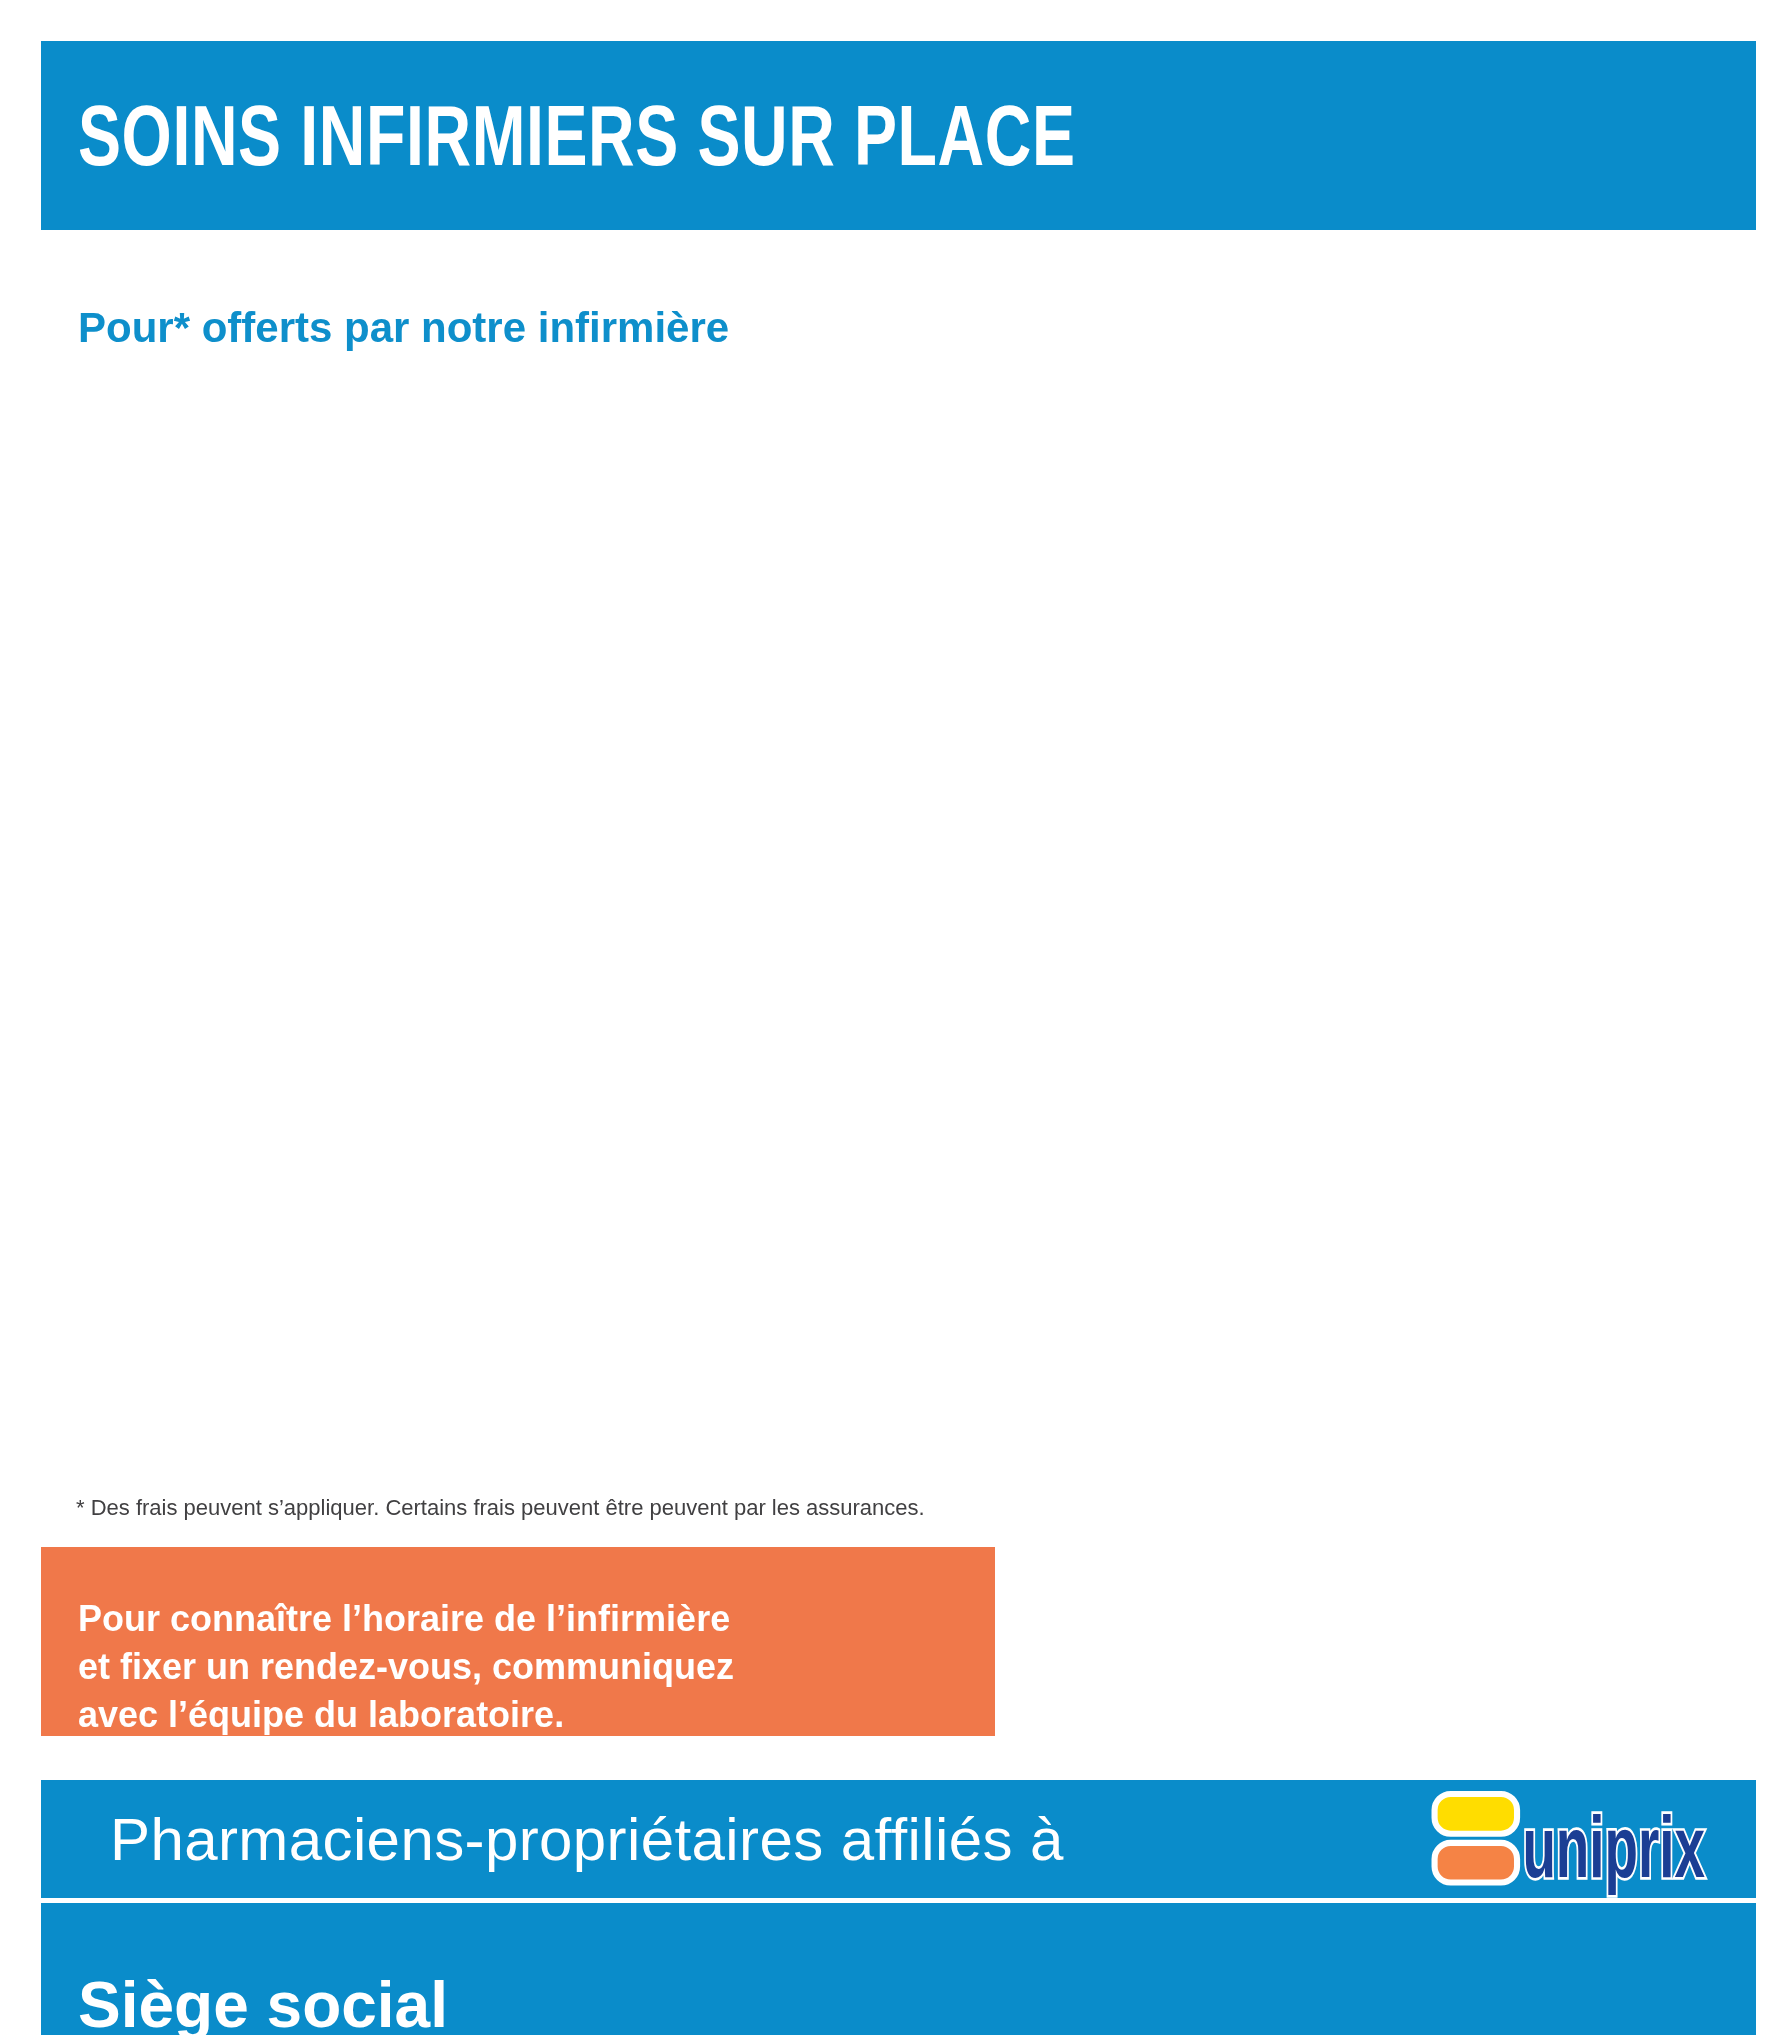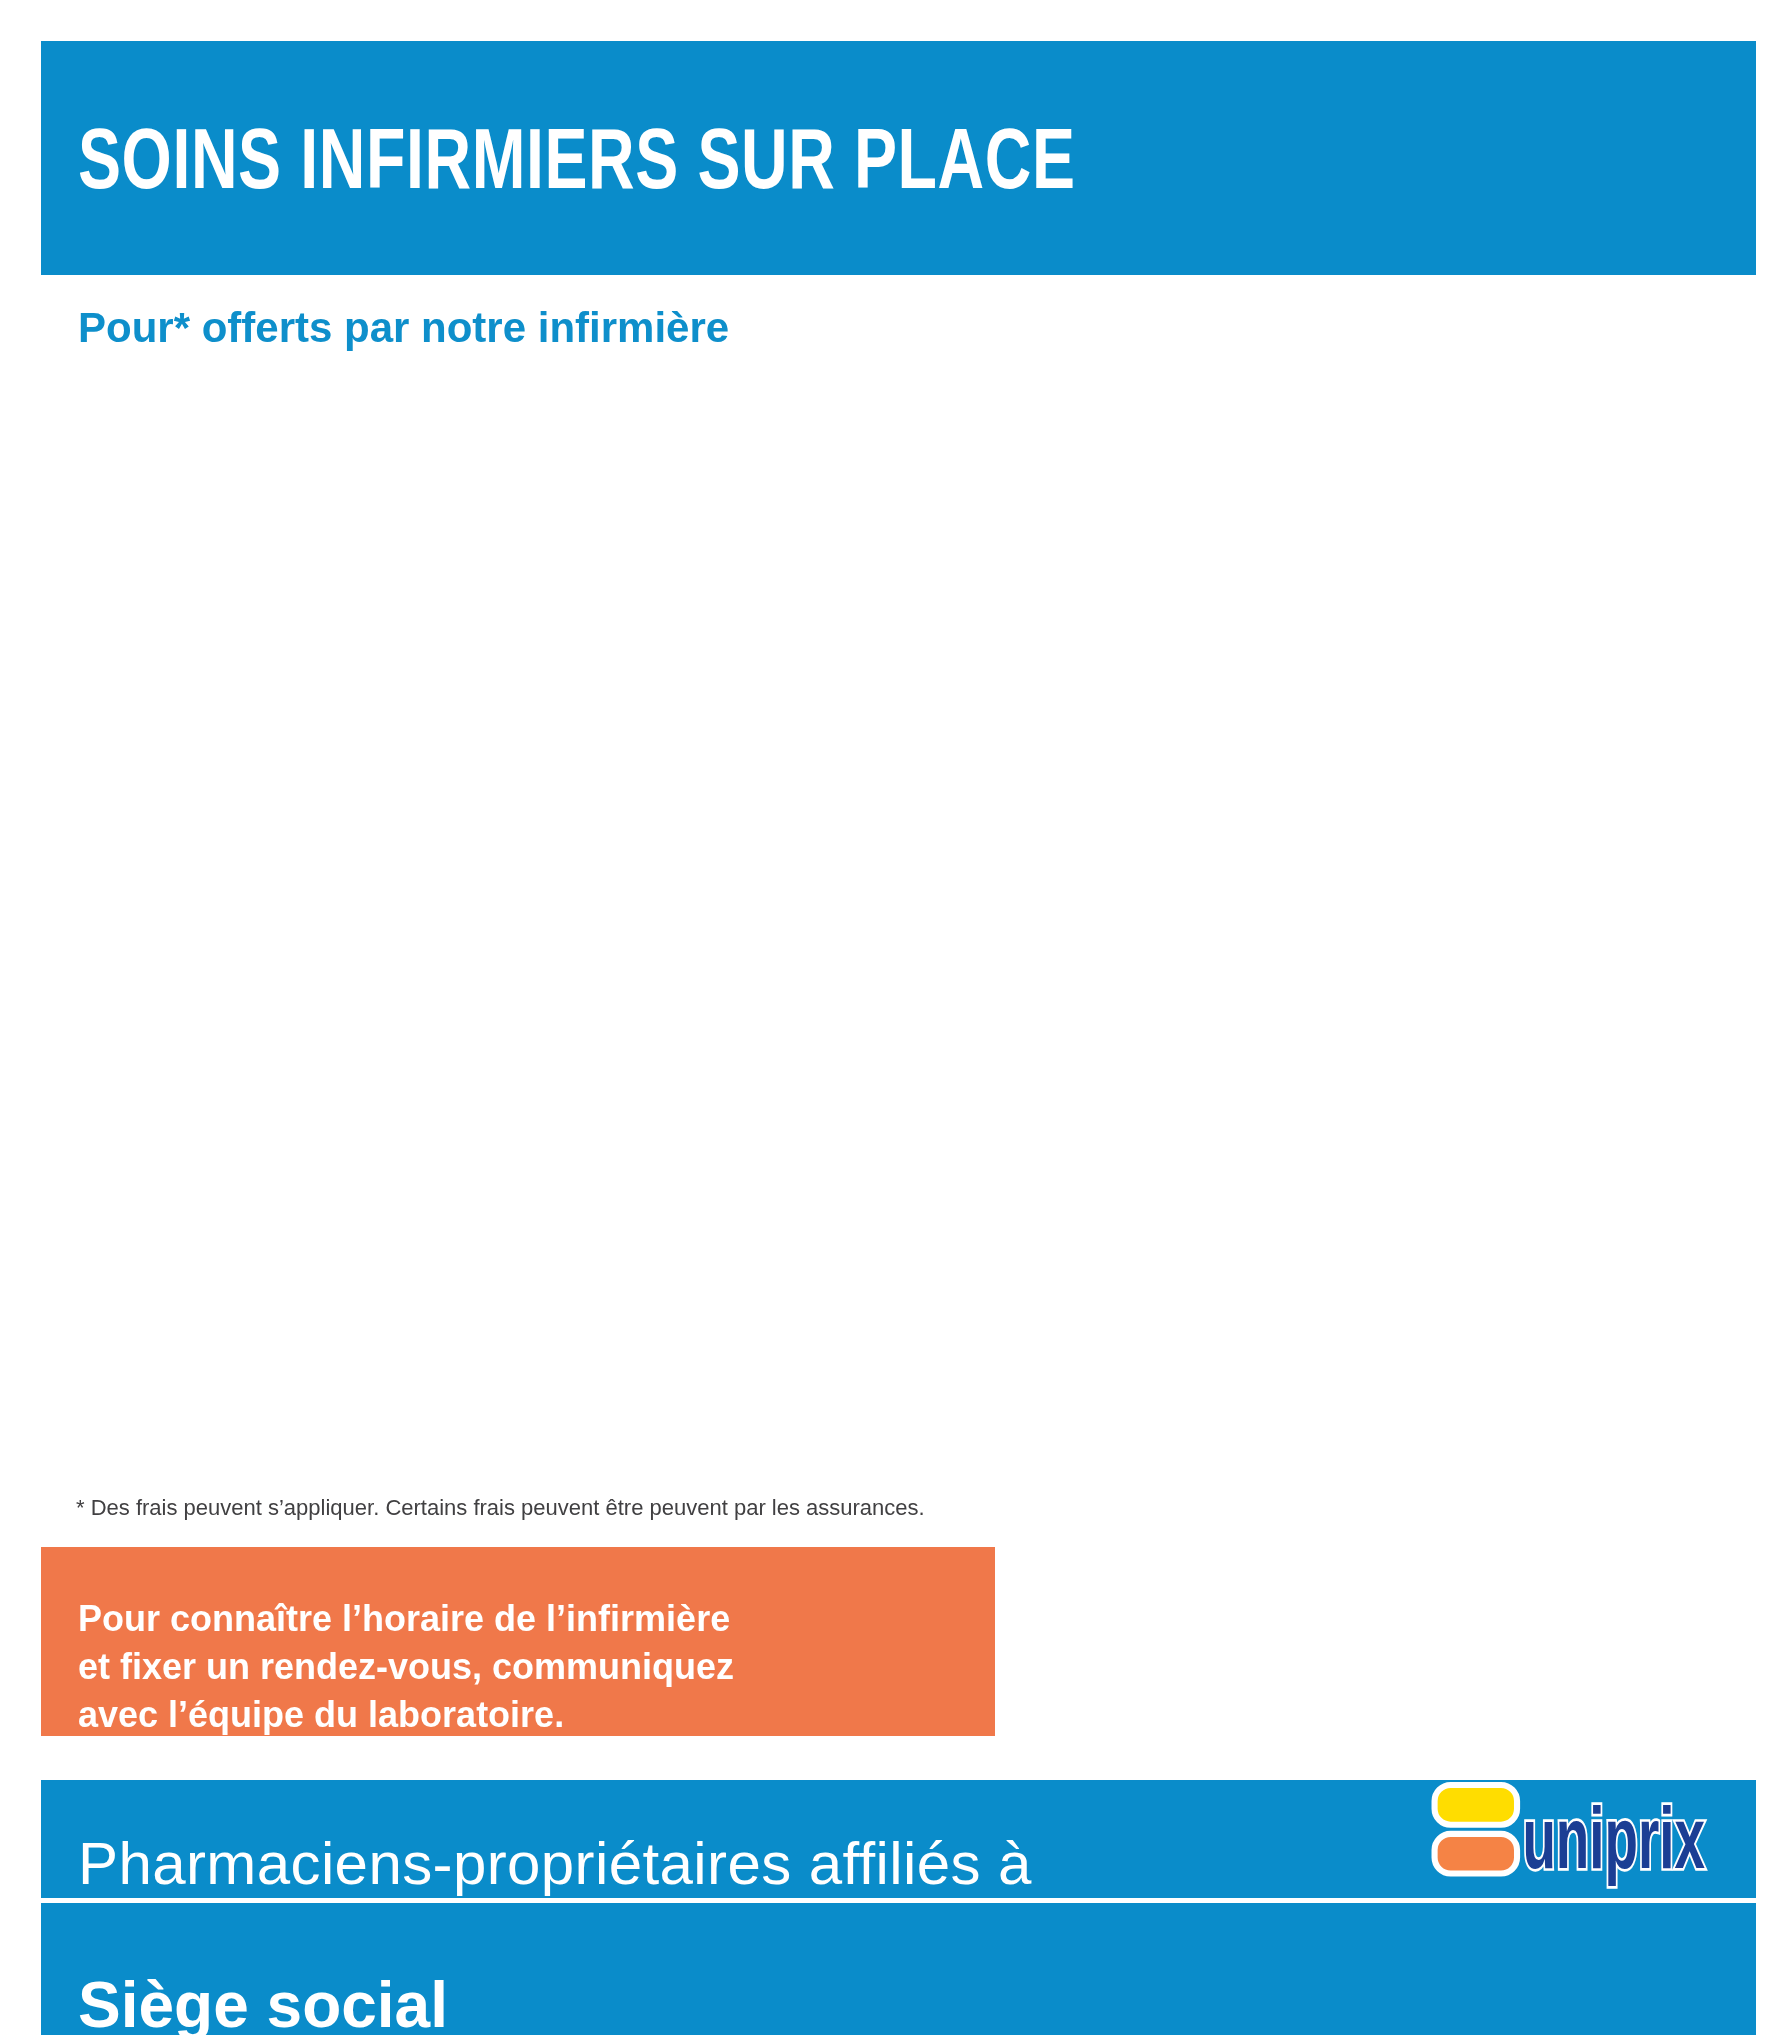--- a/index.html
+++ b/index.html
@@ -8,21 +8,21 @@
     background: #ffffff;
     font-family: "Liberation Sans", sans-serif;
     position: relative;
     overflow: hidden;
   }
   .page { position: absolute; left: 0; top: 0; width: 1791px; height: 2280px; }
 
   
   .header-band {
     position: absolute; left: 41px; top: 41px;
-    width: 1715px; height: 234px;
+    width: 1715px; height: 189px;
     background: #0A8CCA;
     display: flex; align-items: center;
   }
   .header-title {
     margin-left: 37px;
     display: inline-block;
     transform: scaleX(0.75); transform-origin: left center;
     font-size: 86px; font-weight: bold;
     letter-spacing: 0.8px;
     color: #ffffff; white-space: nowrap;
@@ -57,22 +57,23 @@
   }
 
   
   .footer-band {
     position: absolute; left: 41px; top: 1780px;
     width: 1715px; height: 461px;
     background: #0A8CCA;
   }
   .footer-row1 {
     height: 118px;
-    display: flex; align-items: flex-end; justify-content: space-between;
+    display: flex; align-items: center; justify-content: space-between;
     padding: 0 39px 0 37px;
+    margin-left: 32px;
   }
   .affiliation-label {
     color: #ffffff; font-weight: normal;
     font-size: 60px; white-space: nowrap;
     letter-spacing: 0.4px;
   }
   .uniprix-logo { width: 293px; height: 126px; margin-top: 10.6px; overflow: visible; flex: none; }
   .footer-divider { height: 4.9px; background: #ffffff; }
   .footer-row2 { padding: 65px 0 0 37px; }
   .head-office-label {

